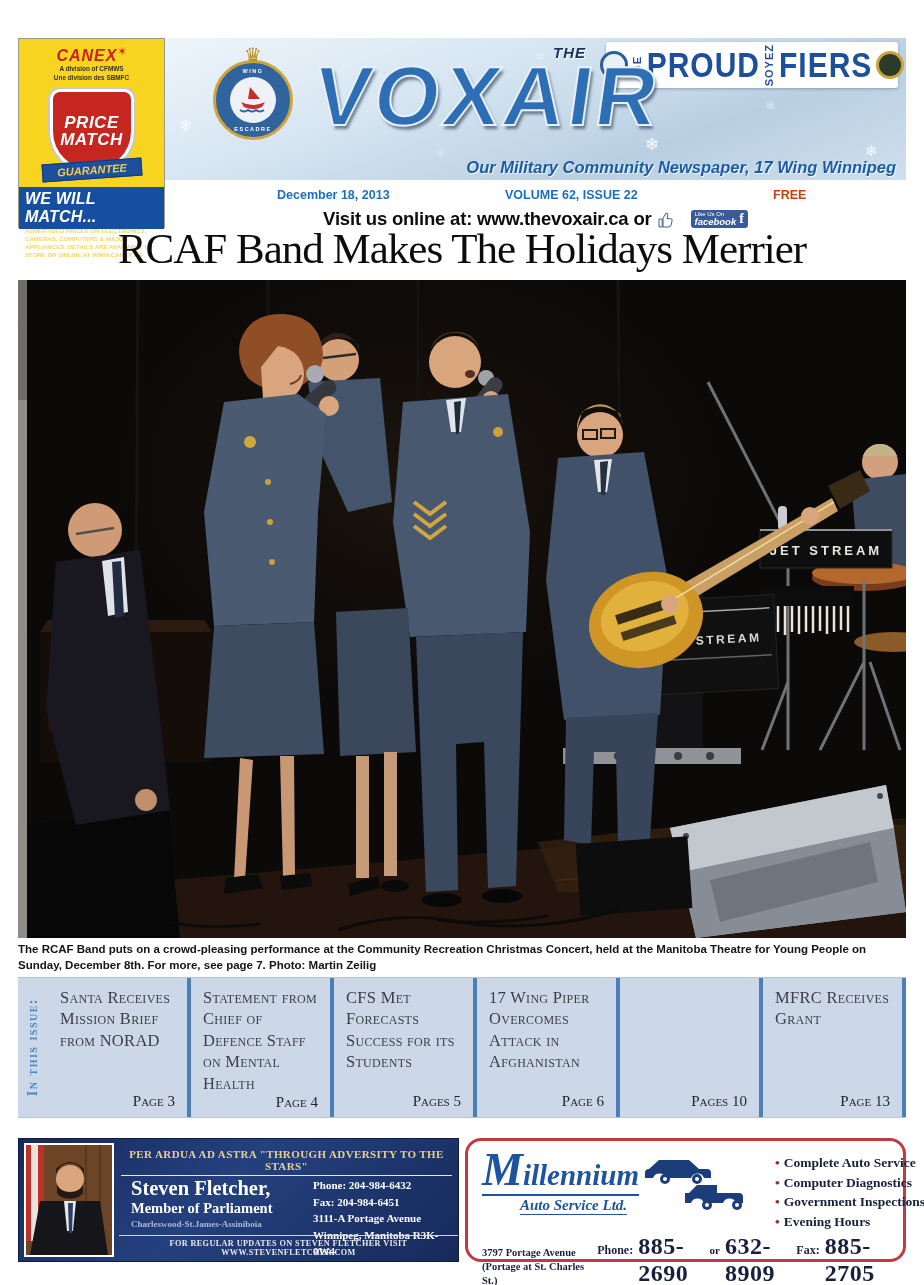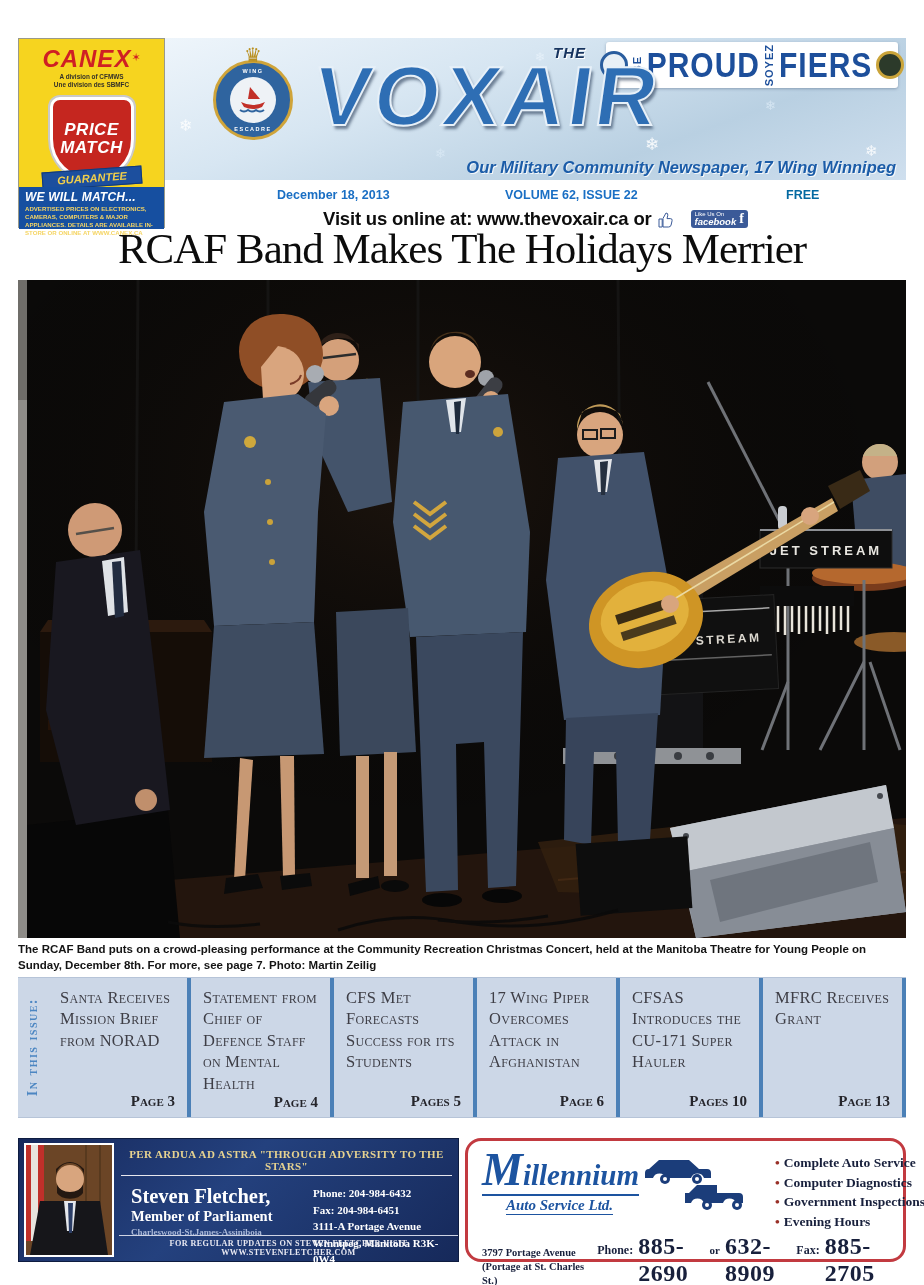--- a/index.html
+++ b/index.html
@@ -6,33 +6,33 @@
   html,body { background:#fff; }
   .page { position:relative; width:924px; height:1285px; background:#fff; overflow:hidden;
           font-family:"Liberation Sans", sans-serif; }
 
   
   .header { position:absolute; left:18px; top:38px; width:888px; height:190px; }
 
   
   .canex { position:absolute; left:0; top:0; width:147px; height:190px; border:1px solid #9a9a88; }
   .canex-yellow { position:relative; width:100%; height:148px; background:#f6d41f; text-align:center; padding-top:6px; }
-  .canex-brand { color:#cf1f24; font-weight:900; font-style:italic; font-size:24px; letter-spacing:1px; }
+  .canex-brand { color:#cf1f24; font-weight:900; font-style:italic; font-size:16px; letter-spacing:1px; }
   .canex-star { color:#cf1f24; font-size:11px; vertical-align:super; }
   .canex-sub { font-size:6.4px; color:#33302a; font-weight:bold; line-height:1.3; }
   .shield-wrap { position:relative; width:92px; margin:7px auto 0; }
   .shield { width:84px; height:84px; margin:0 auto; background:#c5261f; border:3px solid #fff;
             box-shadow:0 0 0 2px #c9c9c9; border-radius:10px 10px 42px 42px;
             display:flex; flex-direction:column; align-items:center; justify-content:center; }
   .shield span { color:#fff; font-weight:900; font-style:italic; font-size:17px; line-height:1.02; letter-spacing:.5px; }
   .ribbon { position:absolute; left:-4px; bottom:-6px; width:100px; background:#1c4f9e; color:#f2cf4a;
             font-weight:900; font-style:italic; font-size:11px; text-align:center; padding:2px 0;
             transform:rotate(-4deg); border:1px solid #123a78; }
   .canex-blue { position:absolute; left:0; top:148px; width:100%; height:42px; background:#164fa0; padding:3px 6px; }
-  .canex-match { color:#fff; font-weight:900; font-style:italic; font-size:12px; letter-spacing:.2px; }
+  .canex-match { color:#fff; font-weight:900; font-style:italic; font-size:16px; letter-spacing:.2px; }
   .canex-details { color:#f5d564; font-weight:bold; font-size:6.1px; line-height:1.3; margin-top:1px; }
 
   
   .mast { position:absolute; left:147px; top:0; width:741px; height:142px;
           background:linear-gradient(160deg,#eef5fb 0%,#d7e6f2 35%,#b9d0e2 70%,#cfdfee 100%); overflow:hidden; }
   .flake { position:absolute; color:#fff; opacity:.85; }
   .pride { position:absolute; right:8px; top:4px; width:292px; height:46px; background:#fff; border-radius:3px;
            display:flex; align-items:center; justify-content:center; gap:4px; box-shadow:0 1px 3px rgba(40,60,90,.35); }
   .pride-word { color:#1d4f9b; font-weight:900; font-size:30px; letter-spacing:1px; transform:scaleY(1.15); }
   .pride-vert { color:#1d4f9b; font-weight:900; font-size:11px; writing-mode:vertical-rl; transform:rotate(180deg); letter-spacing:1px; line-height:1; }
@@ -56,21 +56,21 @@
   .vox-title { position:absolute; left:0; top:14px; color:#2e6eb4; font-weight:900; font-size:84px; line-height:1;
                letter-spacing:4px; transform:skewX(-8deg);
                -webkit-text-stroke:2px #e7f0f8;
                text-shadow:3px 4px 3px rgba(25,45,75,.55); }
   .tagline { position:absolute; right:10px; bottom:3px; color:#1b5ca8; font-weight:bold; font-style:italic;
              font-size:16.5px; text-shadow:1px 1px 0 rgba(255,255,255,.8); }
 
   .dateline { position:absolute; left:147px; top:150px; width:741px; height:18px; font-size:12.5px; font-weight:bold; }
   .date-left   { position:absolute; left:112px; color:#1a6fc4; }
   .date-volume { position:absolute; left:340px; color:#1a6fc4; }
-  .date-free   { position:absolute; left:608px; color:#0369a1;margin-left:13px; }
+  .date-free   { position:absolute; left:608px; color:#c2410c; }
 
   .visitline { position:absolute; left:147px; top:168px; width:741px; height:26px;
                display:flex; align-items:center; justify-content:center; gap:6px; }
   .visit-text { font-weight:bold; font-size:18.5px; color:#0d0d0d; letter-spacing:-0.2px; }
   .fb-badge { display:inline-flex; align-items:center; gap:18px; }
   .fb-box { background:#3b5a98; color:#fff; border-radius:3px; padding:1px 4px; display:flex; align-items:center; gap:3px; }
   .fb-lines { display:flex; flex-direction:column; line-height:1; }
   .fb-top { font-size:6px; } .fb-bottom { font-size:9.5px; font-weight:bold; font-style:italic; }
   .fb-f { font-family:"Liberation Serif", serif; font-weight:bold; font-size:14px; }
 
@@ -88,51 +88,51 @@
   
   .issue { position:absolute; left:18px; top:977px; width:888px; height:141px; background:#ccd7e7;
            border-top:1px solid #b6c4d8; border-bottom:1px solid #b6c4d8; display:flex; }
   .issue-label { width:30px; display:flex; align-items:center; justify-content:center; }
   .issue-label span { writing-mode:vertical-rl; transform:rotate(180deg); color:#4c86c2; font-family:"Liberation Serif", serif;
                       font-variant:small-caps; font-weight:bold; font-size:14px; letter-spacing:1.5px; }
   .issue-col { flex:1 1 0; border-right:4px solid #4b80b7; padding:9px 12px 7px; display:flex; flex-direction:column; }
   .issue-title { font-family:"Liberation Serif", serif; font-variant:small-caps; font-size:16.5px; color:#3e3e46;
                  line-height:1.3; letter-spacing:.3px; }
   .issue-page { margin-top:auto; align-self:flex-end; font-family:"Liberation Serif", serif; font-variant:small-caps;
-                font-weight:bold; font-size:15px; color:#25252b; }
+                font-weight:normal; font-size:15px; color:#25252b; }
 
   
   .ad-fletcher { position:absolute; left:18px; top:1138px; width:441px; height:124px;
                  background:linear-gradient(135deg,#17295c 0%,#24417e 45%,#16295a 100%);
                  border:1px solid #0e1c40; }
   .mp-photo { position:absolute; left:5px; top:4px; width:90px; height:114px; border:2px solid #fff; background:#5a3a22; }
   .mp-right { position:absolute; left:100px; top:0; right:0; bottom:0; }
   .mp-banner { position:relative; margin:9px 6px 0 2px; border-bottom:1.5px solid #e7e7ee; padding-bottom:3px;
                text-align:center; color:#e6d290; font-family:"Liberation Serif", serif; font-weight:bold;
                font-size:11px; letter-spacing:.4px; }
-  .mp-main { display:flex; margin-top:9px; }
+  .mp-main { display:flex; margin-top:1px; }
   .mp-idcol { margin-left:12px; width:175px; }
   .mp-name { color:#fff; font-family:"Liberation Serif", serif; font-weight:bold; font-size:20.5px; line-height:1.1; }
   .mp-role { color:#fff; font-family:"Liberation Serif", serif; font-weight:bold; font-size:14.5px; }
   .mp-riding { color:#a9b8d8; font-family:"Liberation Serif", serif; font-weight:bold; font-size:9px; margin-top:2px; }
   .mp-contact { margin-left:10px; color:#fff; font-family:"Liberation Serif", serif; font-weight:bold;
                 font-size:11px; line-height:1.5; }
   .mp-footer { position:absolute; left:0; right:0; bottom:0; border-top:1px solid #cfd4e4; padding:3px 0 4px;
                text-align:center; color:#e9e9f2; font-family:"Liberation Serif", serif; font-weight:bold;
                font-size:8.2px; letter-spacing:.4px; }
 
   .ad-millennium { position:absolute; left:465px; top:1138px; width:441px; height:124px; background:#fff;
                    border:3px solid #c23a40; border-radius:16px; padding:6px 12px 6px 14px; }
   .mil-top { display:flex; align-items:flex-start; }
   .mil-logo { width:155px; }
   .mil-name { font-family:"Liberation Serif", serif; font-style:italic; font-weight:bold; color:#1d54a0;
               font-size:29px; line-height:1; border-bottom:2px solid #1d54a0; display:inline-block; padding-bottom:1px; }
   .mil-name .bigM { font-size:46px; }
   .mil-sub { font-family:"Liberation Serif", serif; font-style:italic; font-weight:bold; color:#1d54a0;
-             font-size:15px; border-bottom:1.5px solid #1d54a0; display:inline-block; margin-left:24px; margin-top:-2px; }
+             font-size:15px; border-bottom:1.5px solid #1d54a0; display:inline-block; margin-left:38px; margin-top:-2px; }
   .mil-cars { margin-left:4px; margin-top:2px; }
   .mil-divider { width:3px; height:78px; background:#1b3d7a; margin:2px 8px 0 6px; }
   .mil-bullets { list-style:none; margin-top:6px; }
   .mil-bullets li { font-family:"Liberation Serif", serif; font-weight:bold; font-size:13.5px; color:#18203c; line-height:1.45; white-space:nowrap; }
   .mil-bullets .dot { color:#993028; margin-right:4px; }
   .mil-bottom { display:flex; align-items:flex-end; margin-top:2px; }
   .mil-addr { font-family:"Liberation Serif", serif; font-weight:bold; font-size:10.5px; color:#18203c; line-height:1.3; width:150px; }
   .mil-phones { display:flex; align-items:baseline; gap:5px; font-family:"Liberation Serif", serif; color:#18203c; }
   .mil-lbl { font-weight:bold; font-size:12px; }
   .mil-num { font-weight:bold; font-size:24px; letter-spacing:.5px; }
@@ -456,21 +456,20 @@
     </div>
     <div class="issue-col">
       <div class="issue-title">CFS Met Forecasts Success for its Students</div>
       <div class="issue-page">Pages 5</div>
     </div>
     <div class="issue-col">
       <div class="issue-title">17 Wing Piper Overcomes Attack in Afghanistan</div>
       <div class="issue-page">Page 6</div>
     </div>
     <div class="issue-col">
-      <div class="issue-title">CFSAS Introduces the CU-171 Super Hauler</div>
       <div class="issue-page">Pages 10</div>
     </div>
     <div class="issue-col">
       <div class="issue-title">MFRC Receives Grant</div>
       <div class="issue-page">Page 13</div>
     </div>
   </div>
 
   <div class="ad-fletcher">
     <div class="mp-photo">

